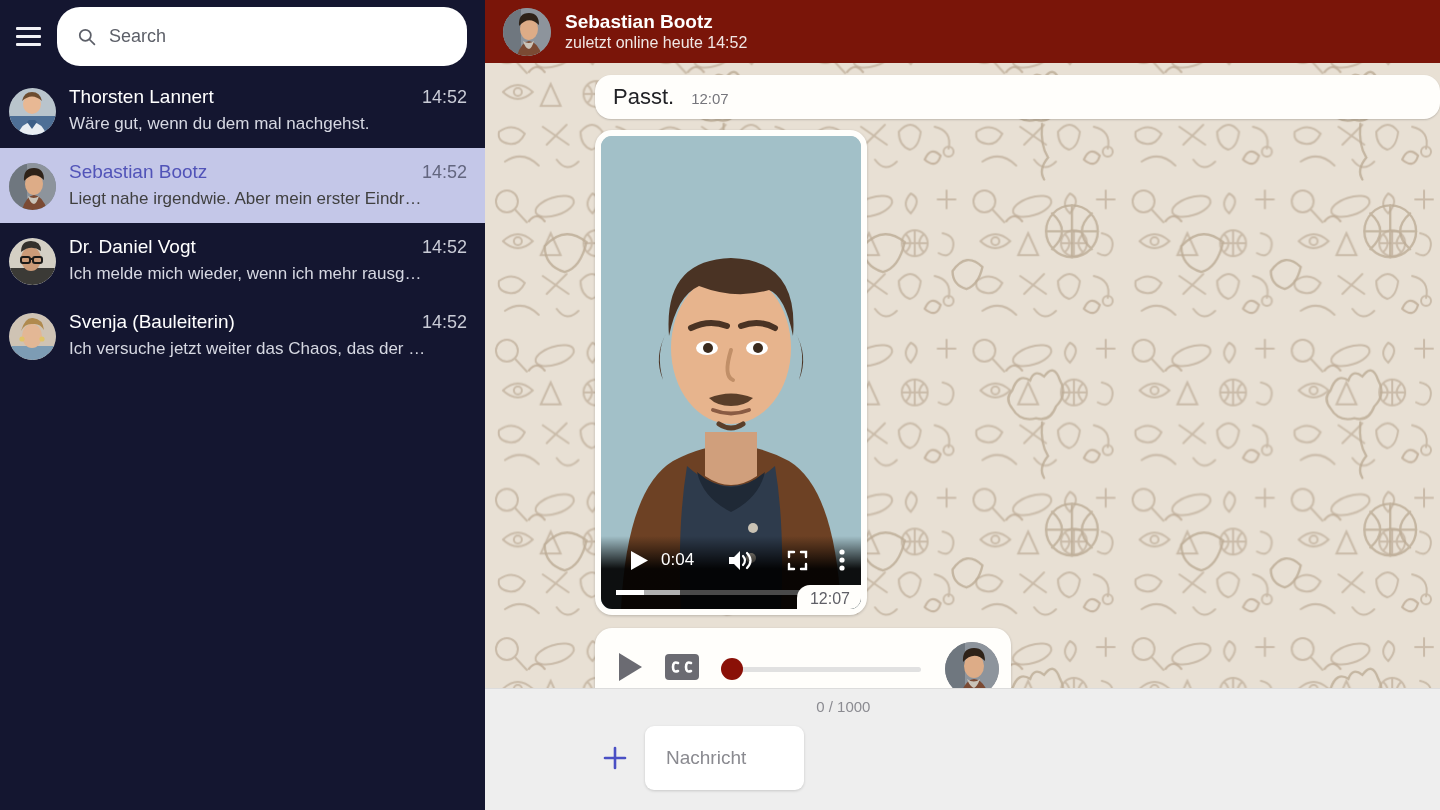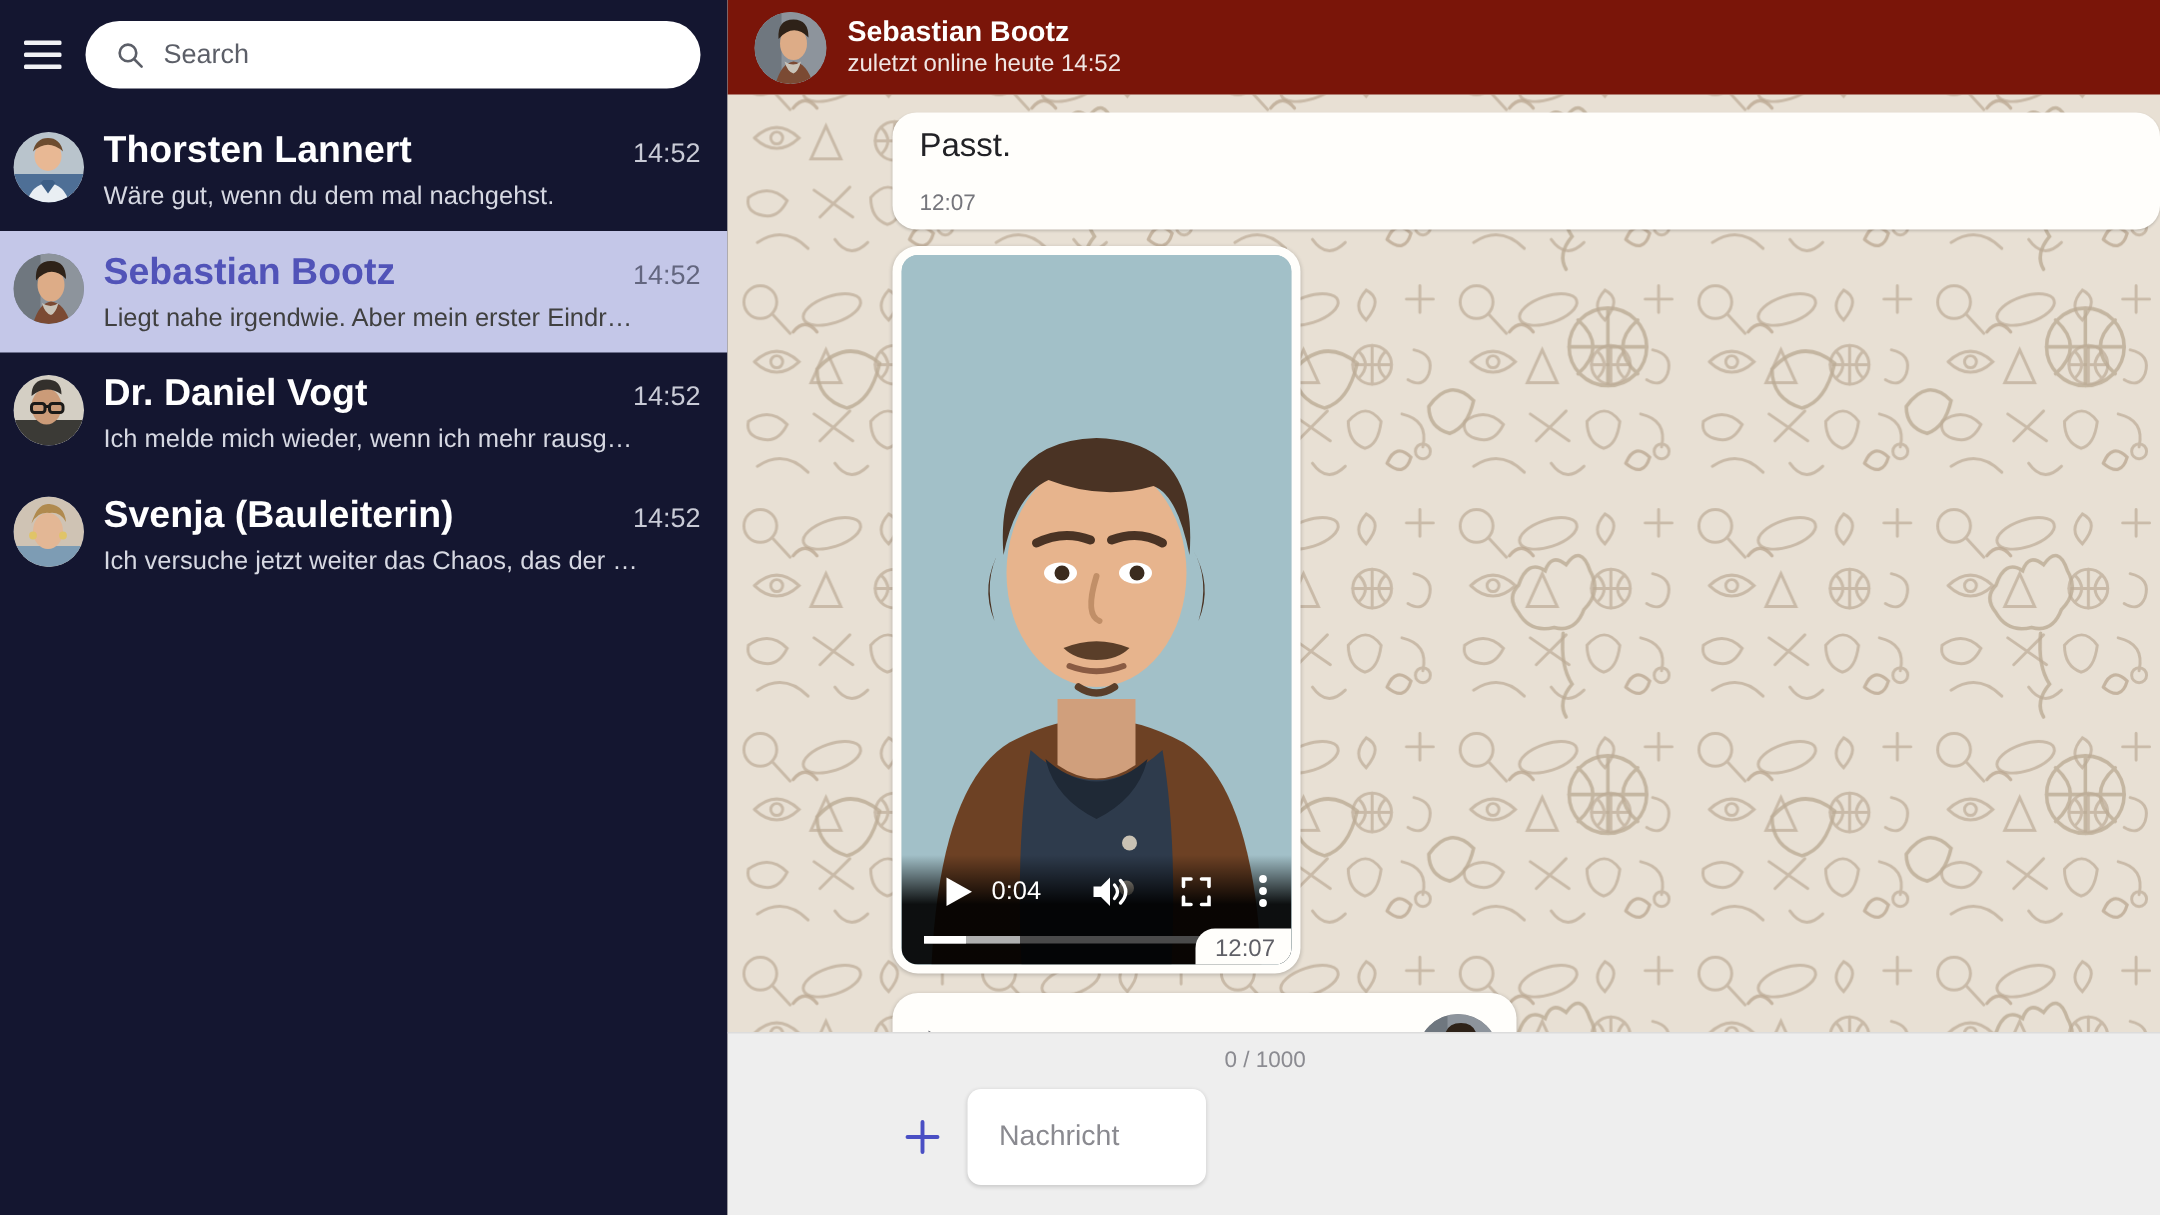--- a/index.html
+++ b/index.html
@@ -29,21 +29,21 @@
     width: 40px; height: 40px;
     display: flex; flex-direction: column;
     justify-content: center; align-items: center;
     gap: 5px; cursor: pointer; flex: 0 0 40px;
   }
   .hamburger span {
     display: block; width: 25px; height: 3px;
     background: #f2f2f6; border-radius: 1px;
   }
   .search-box {
-    flex: 1; height: 45px;
+    flex: 1; height: 59px;
     background: #ffffff; border-radius: 23px;
     display: flex; align-items: center;
     padding: 0 20px; gap: 13px;
     cursor: text;
   }
   .search-ico { width: 19px; height: 19px; flex: 0 0 19px; display:block; }
   .search-ph {
     font-size: 18px; color: #5c5f68;
     font-family: "Liberation Sans", sans-serif;
   }
@@ -62,21 +62,21 @@
     margin-top: 2px;
     background: #7f8593;
   }
   .avatar svg { display: block; width: 47px; height: 47px; }
   .chat-main { flex: 1; min-width: 0; }
   .chat-top {
     display: flex; align-items: baseline;
     justify-content: space-between; gap: 10px;
   }
   .chat-name {
-    font-size: 25px; font-weight: bold; color: #ffffff;
+    font-size: 19px; font-weight: normal; color: #ffffff;
     white-space: nowrap; overflow: hidden; text-overflow: ellipsis;
   }
   .chat-row.active .chat-name { color: #5153b8; }
   .chat-time {
     font-size: 18px; color: #c9cbd6; flex: 0 0 auto;
   }
   .chat-row.active .chat-time { color: #63667f; }
   .chat-prev {
     font-size: 17px; color: #d6d8e2;
     margin-top: 6px;
@@ -124,21 +124,21 @@
 
   .bubble {
     background: #fffefb;
     border-radius: 16px;
     box-shadow: 0 1px 2px rgba(0,0,0,.18);
     display: inline-block;
     position: relative;
   }
   .txt-bubble {
     padding: 9px 16px 9px 18px;
-    display: flex; align-items: baseline; gap: 17px; flex-direction: column;
+    display: flex; align-items: baseline; gap: 17px;
   }
   .txt-bubble .body { font-size: 22px; color: #222226; }
   .txt-bubble .ts { font-size: 15px; color: #76767c; }
 
   
   .video-bubble {
     margin-top: 11px;
     width: 272px;
     padding: 6px 6px 6px 6px;
     border-radius: 17px;

